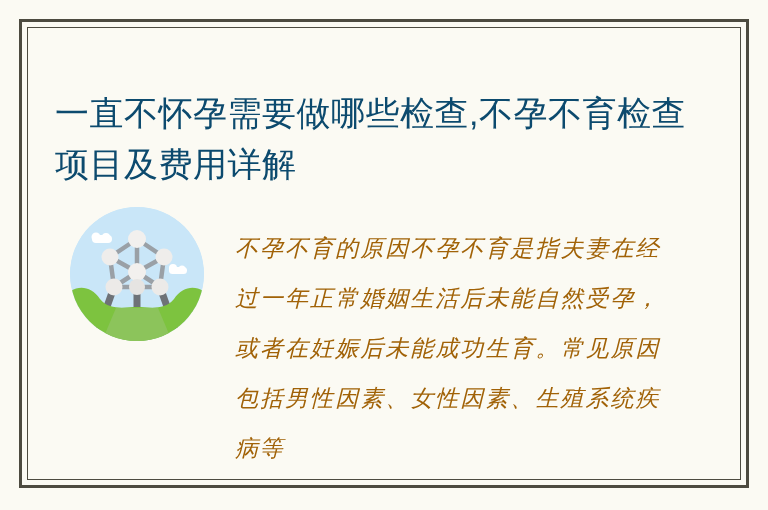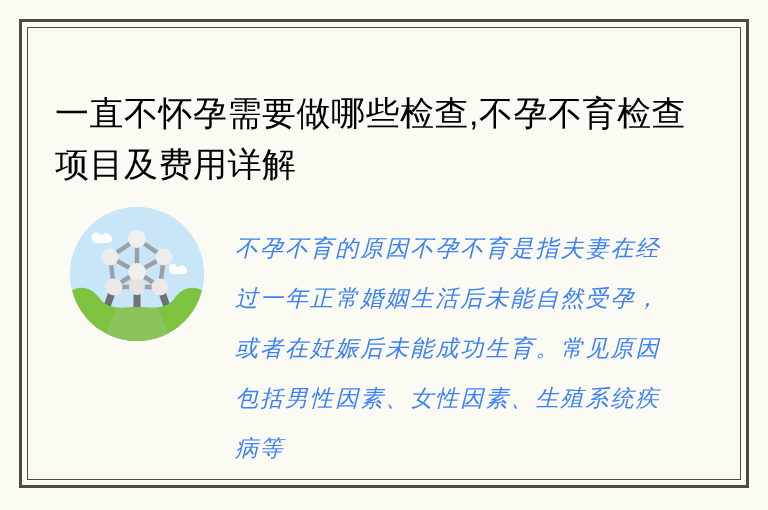--- a/index.html
+++ b/index.html
@@ -46,21 +46,21 @@
 
   
   #article-title {
     position: absolute;
     left: 28px;
     top: 38px;
     width: 640px;
     font-size: 34px;
     line-height: 51px;
     letter-spacing: 0.5px;
-    color: #000000;
+    color: #0c4a6e;
     font-weight: 400;
     white-space: pre-line;
   }
 
   
   #article-body {
     position: absolute;
     left: 0;
     top: 165px;
     width: 714px;
@@ -86,21 +86,21 @@
 
   
   #article-paragraph {
     position: absolute;
     left: 208px;
     top: 8px;
     width: 425px;
     font-family: "DejaVu Sans", "Liberation Sans", sans-serif;
     font-size: 23px;
     line-height: 50px;
-    color: #3b82f6;
+    color: #a16207;
     letter-spacing: 1.5px;
     text-align: justify;
     font-style: italic;
     font-weight: 300;
   }
 </style>
 </head>
 <body>
 
 <div id="card-frame-outer"></div>

